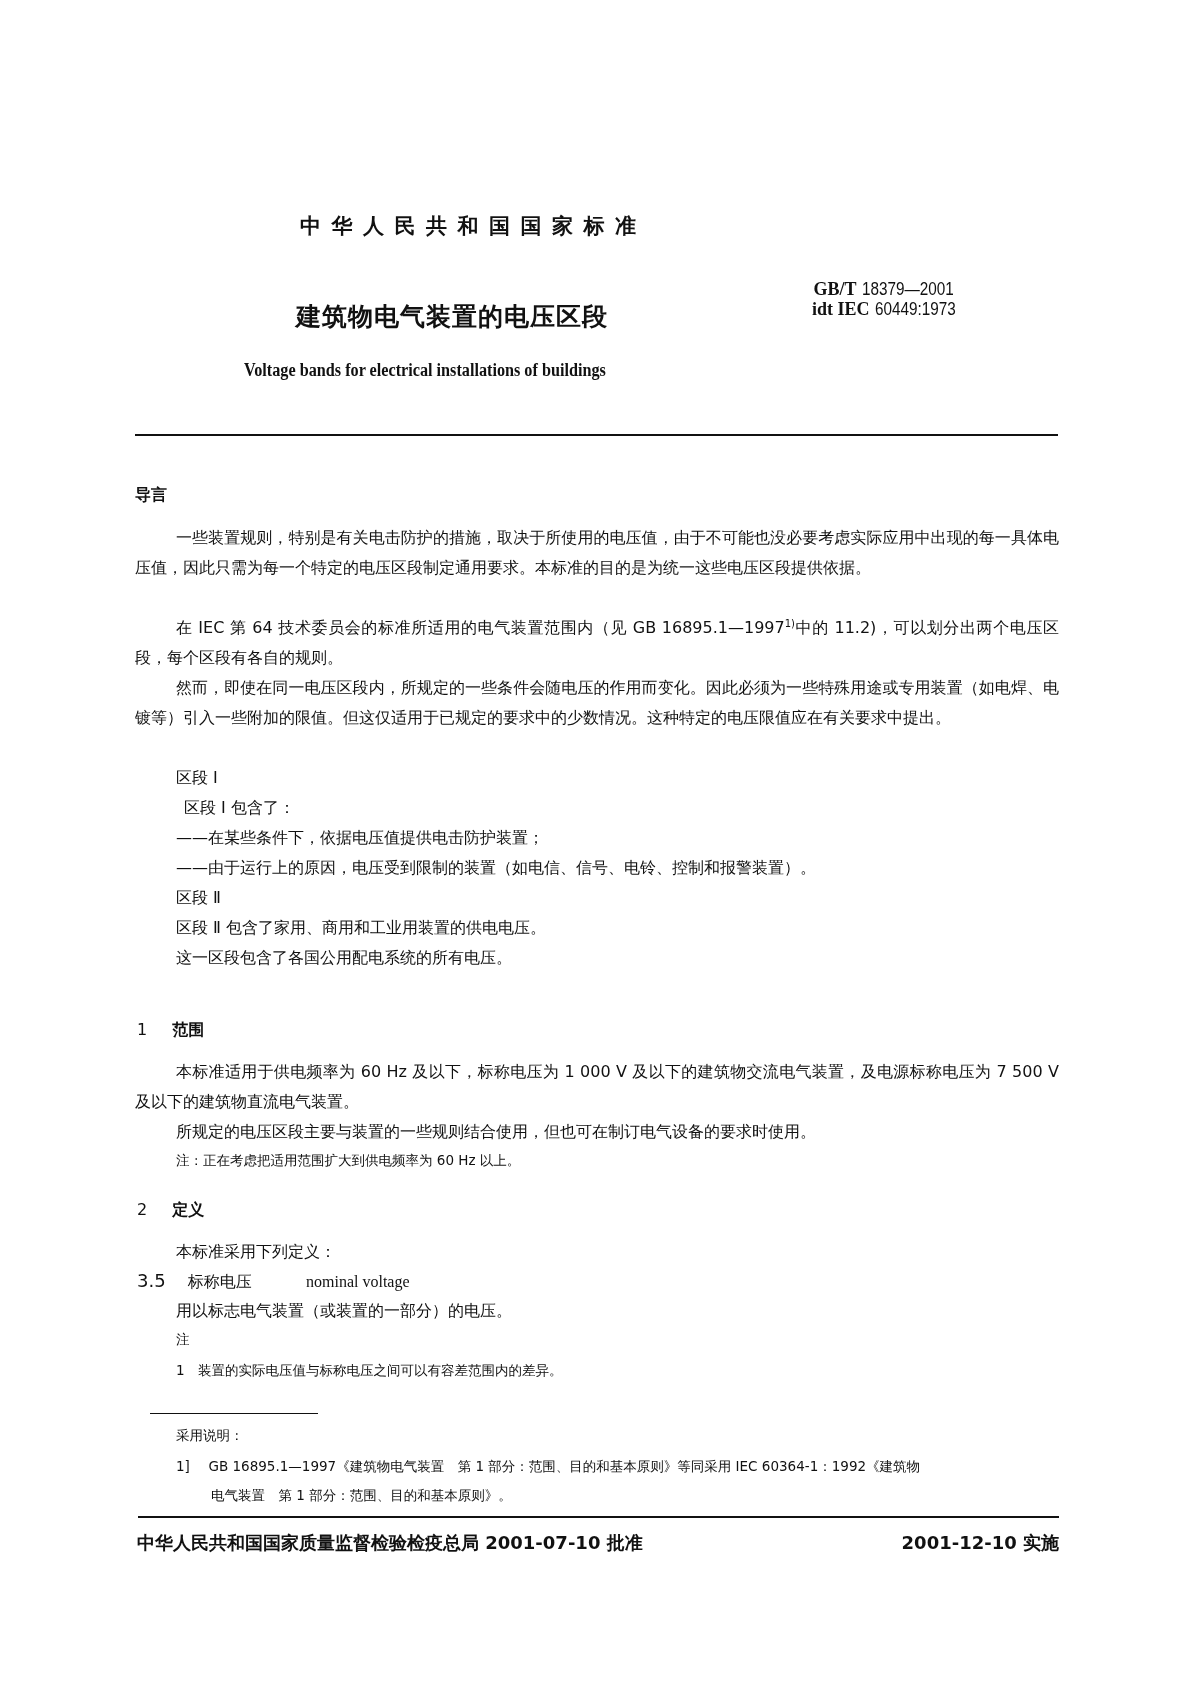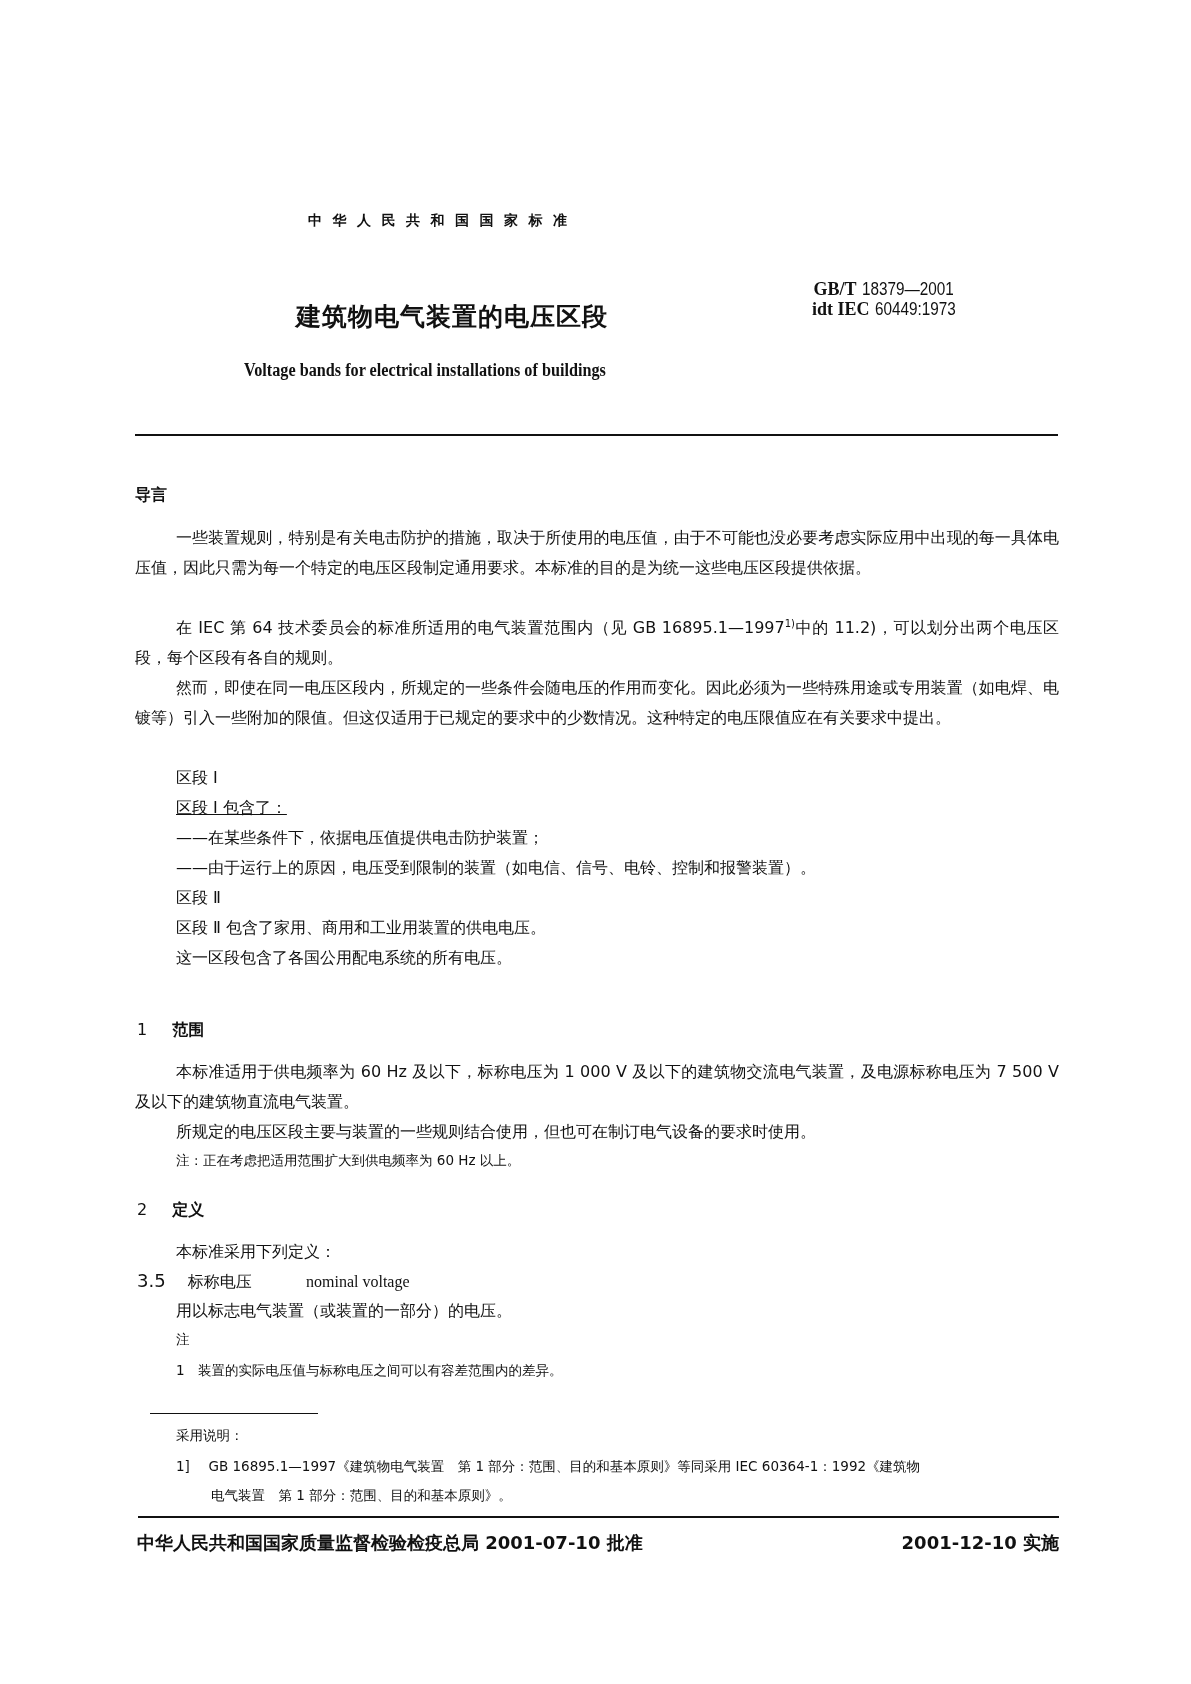--- a/index.html
+++ b/index.html
@@ -11,22 +11,22 @@
       width: 1191px;
       height: 1684px;
       position: relative;
       overflow: hidden;
       color: #111111;
       font-family: "DejaVu Sans", "Liberation Sans", sans-serif;
     }
     .abs { position: absolute; white-space: nowrap; }
 
     .national-std {
-      left: 308px; top: 212px;
-      font-size: 14px; font-weight: bold;
+      left: 300px; top: 212px;
+      font-size: 21px; font-weight: bold;
       letter-spacing: 10.5px;
     }
     .doc-title {
       left: 296px; top: 300px;
       font-size: 25px; font-weight: bold;
       letter-spacing: 1px;
     }
     .std-code {
       left: 812px; top: 279px;
       font-size: 18px;
@@ -106,21 +106,21 @@
 
 <div class="abs heading" style="left:135px; top:485px;">导言</div>
 
 <div class="abs para indent" style="top:523px;font-family:Liberation Serif, serif;">一些装置规则，特别是有关电击防护的措施，取决于所使用的电压值，由于不可能也没必要考虑实际应用中出现的每一具体电压值，因此只需为每一个特定的电压区段制定通用要求。本标准的目的是为统一这些电压区段提供依据。</div>
 
 <div class="abs para indent" style="top:613px;"><span>在 IEC 第 64 技术委员会的标准所适用的电气装置范围内（见 GB 16895.1—1997</span><span class="sup">1)</span><span>中的 11.2)，可以划分出两个电压区段，每个区段有各自的规则。</span></div>
 
 <div class="abs para indent" style="top:673px;">然而，即使在同一电压区段内，所规定的一些条件会随电压的作用而变化。因此必须为一些特殊用途或专用装置（如电焊、电镀等）引入一些附加的限值。但这仅适用于已规定的要求中的少数情况。这种特定的电压限值应在有关要求中提出。</div>
 
 <div class="abs para" style="left:176px; width:880px; top:763px;">区段 I</div>
-<div class="abs para" style="left:176px; width:880px; top:793px;text-decoration:underline;">区段 I 包含了：</div>
+<div class="abs para" style="left:184px; width:880px; top:793px;">区段 I 包含了：</div>
 <div class="abs para" style="left:176px; width:880px; top:823px;">——在某些条件下，依据电压值提供电击防护装置；</div>
 <div class="abs para" style="left:176px; width:880px; top:853px;">——由于运行上的原因，电压受到限制的装置（如电信、信号、电铃、控制和报警装置）。</div>
 <div class="abs para" style="left:176px; width:880px; top:883px;">区段 Ⅱ</div>
 <div class="abs para" style="left:176px; width:880px; top:913px;">区段 Ⅱ 包含了家用、商用和工业用装置的供电电压。</div>
 <div class="abs para" style="left:176px; width:880px; top:943px;">这一区段包含了各国公用配电系统的所有电压。</div>
 
 <div class="abs heading" style="left:137px; top:1020px;text-align:center;">
   <span style="font-weight:normal;">1</span>
   <span style="display:inline-block; width:14px;"></span>
   <span>范围</span>

